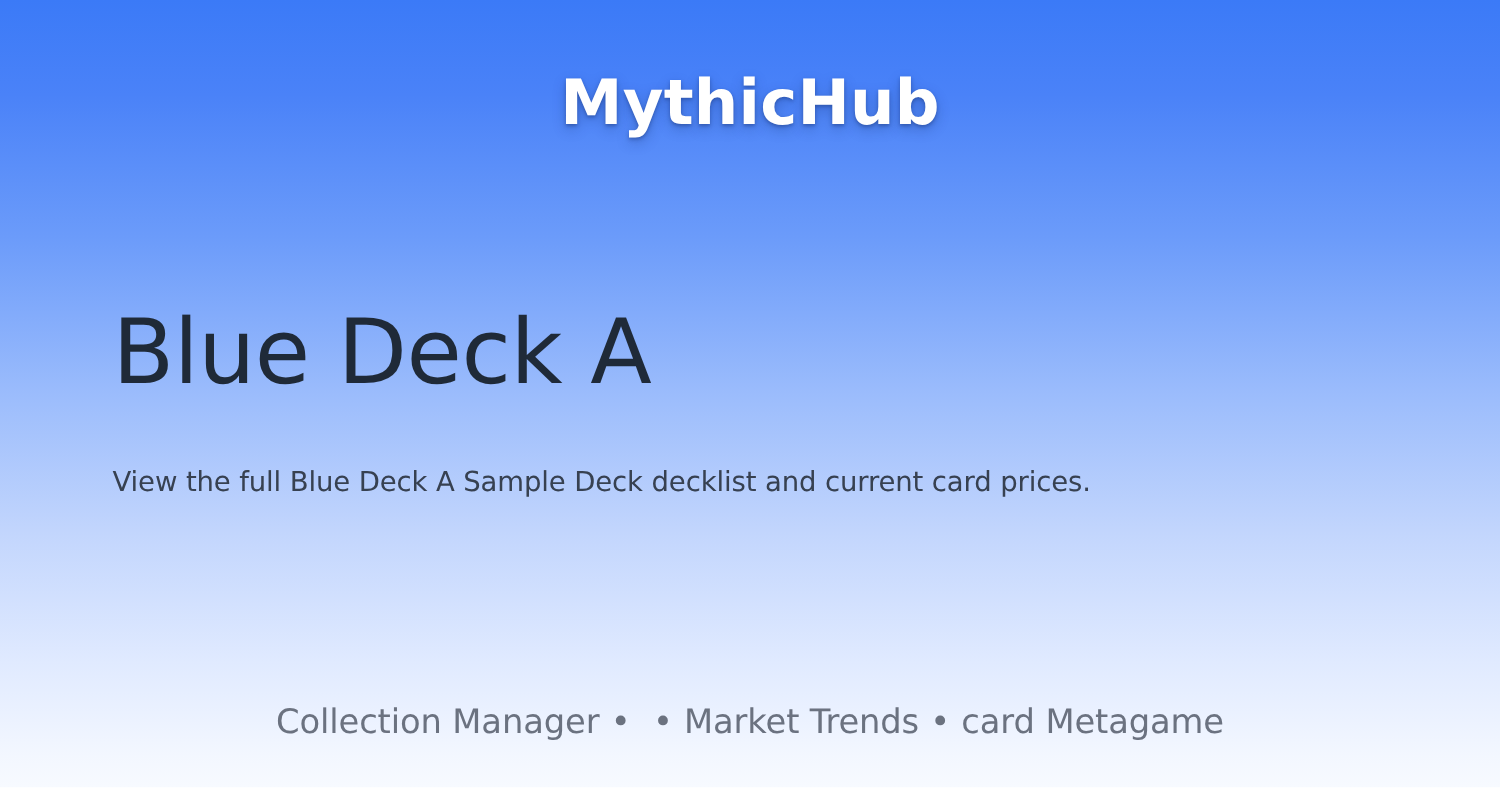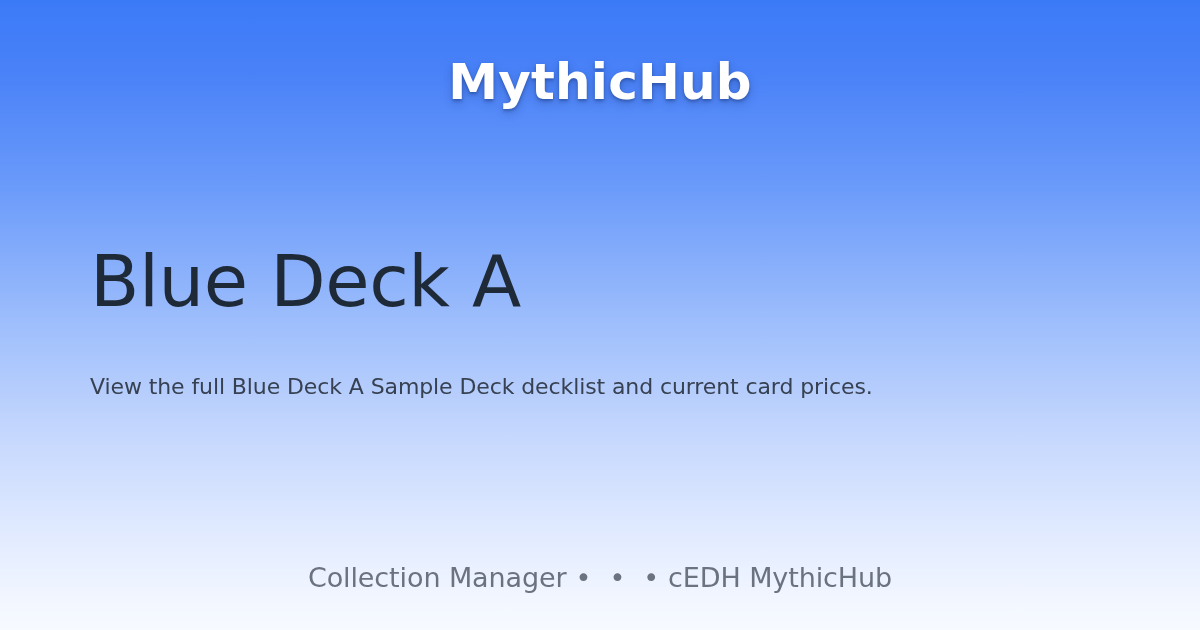--- a/index.html
+++ b/index.html
@@ -148,18 +148,19 @@
   <div class="hero">
     <h1 class="hero-title">Blue Deck A</h1>
     <p class="hero-subtitle">View the full Blue Deck A Sample Deck decklist and current card prices.</p>
   </div>
 
   <div class="card-footer">
     <div class="footer-links">
         <span class="footer-link">Collection Manager</span>
         <span class="footer-sep">•</span>
         <span class="footer-sep">•</span>
+        <span class="footer-link">Market Trends</span>
         <span class="footer-sep">•</span>
-        <span class="footer-link">cEDH MythicHub</span>
+        <span class="footer-link">card Metagame</span>
       </div>
   </div>
 
 </div>
 
 </body></html>

